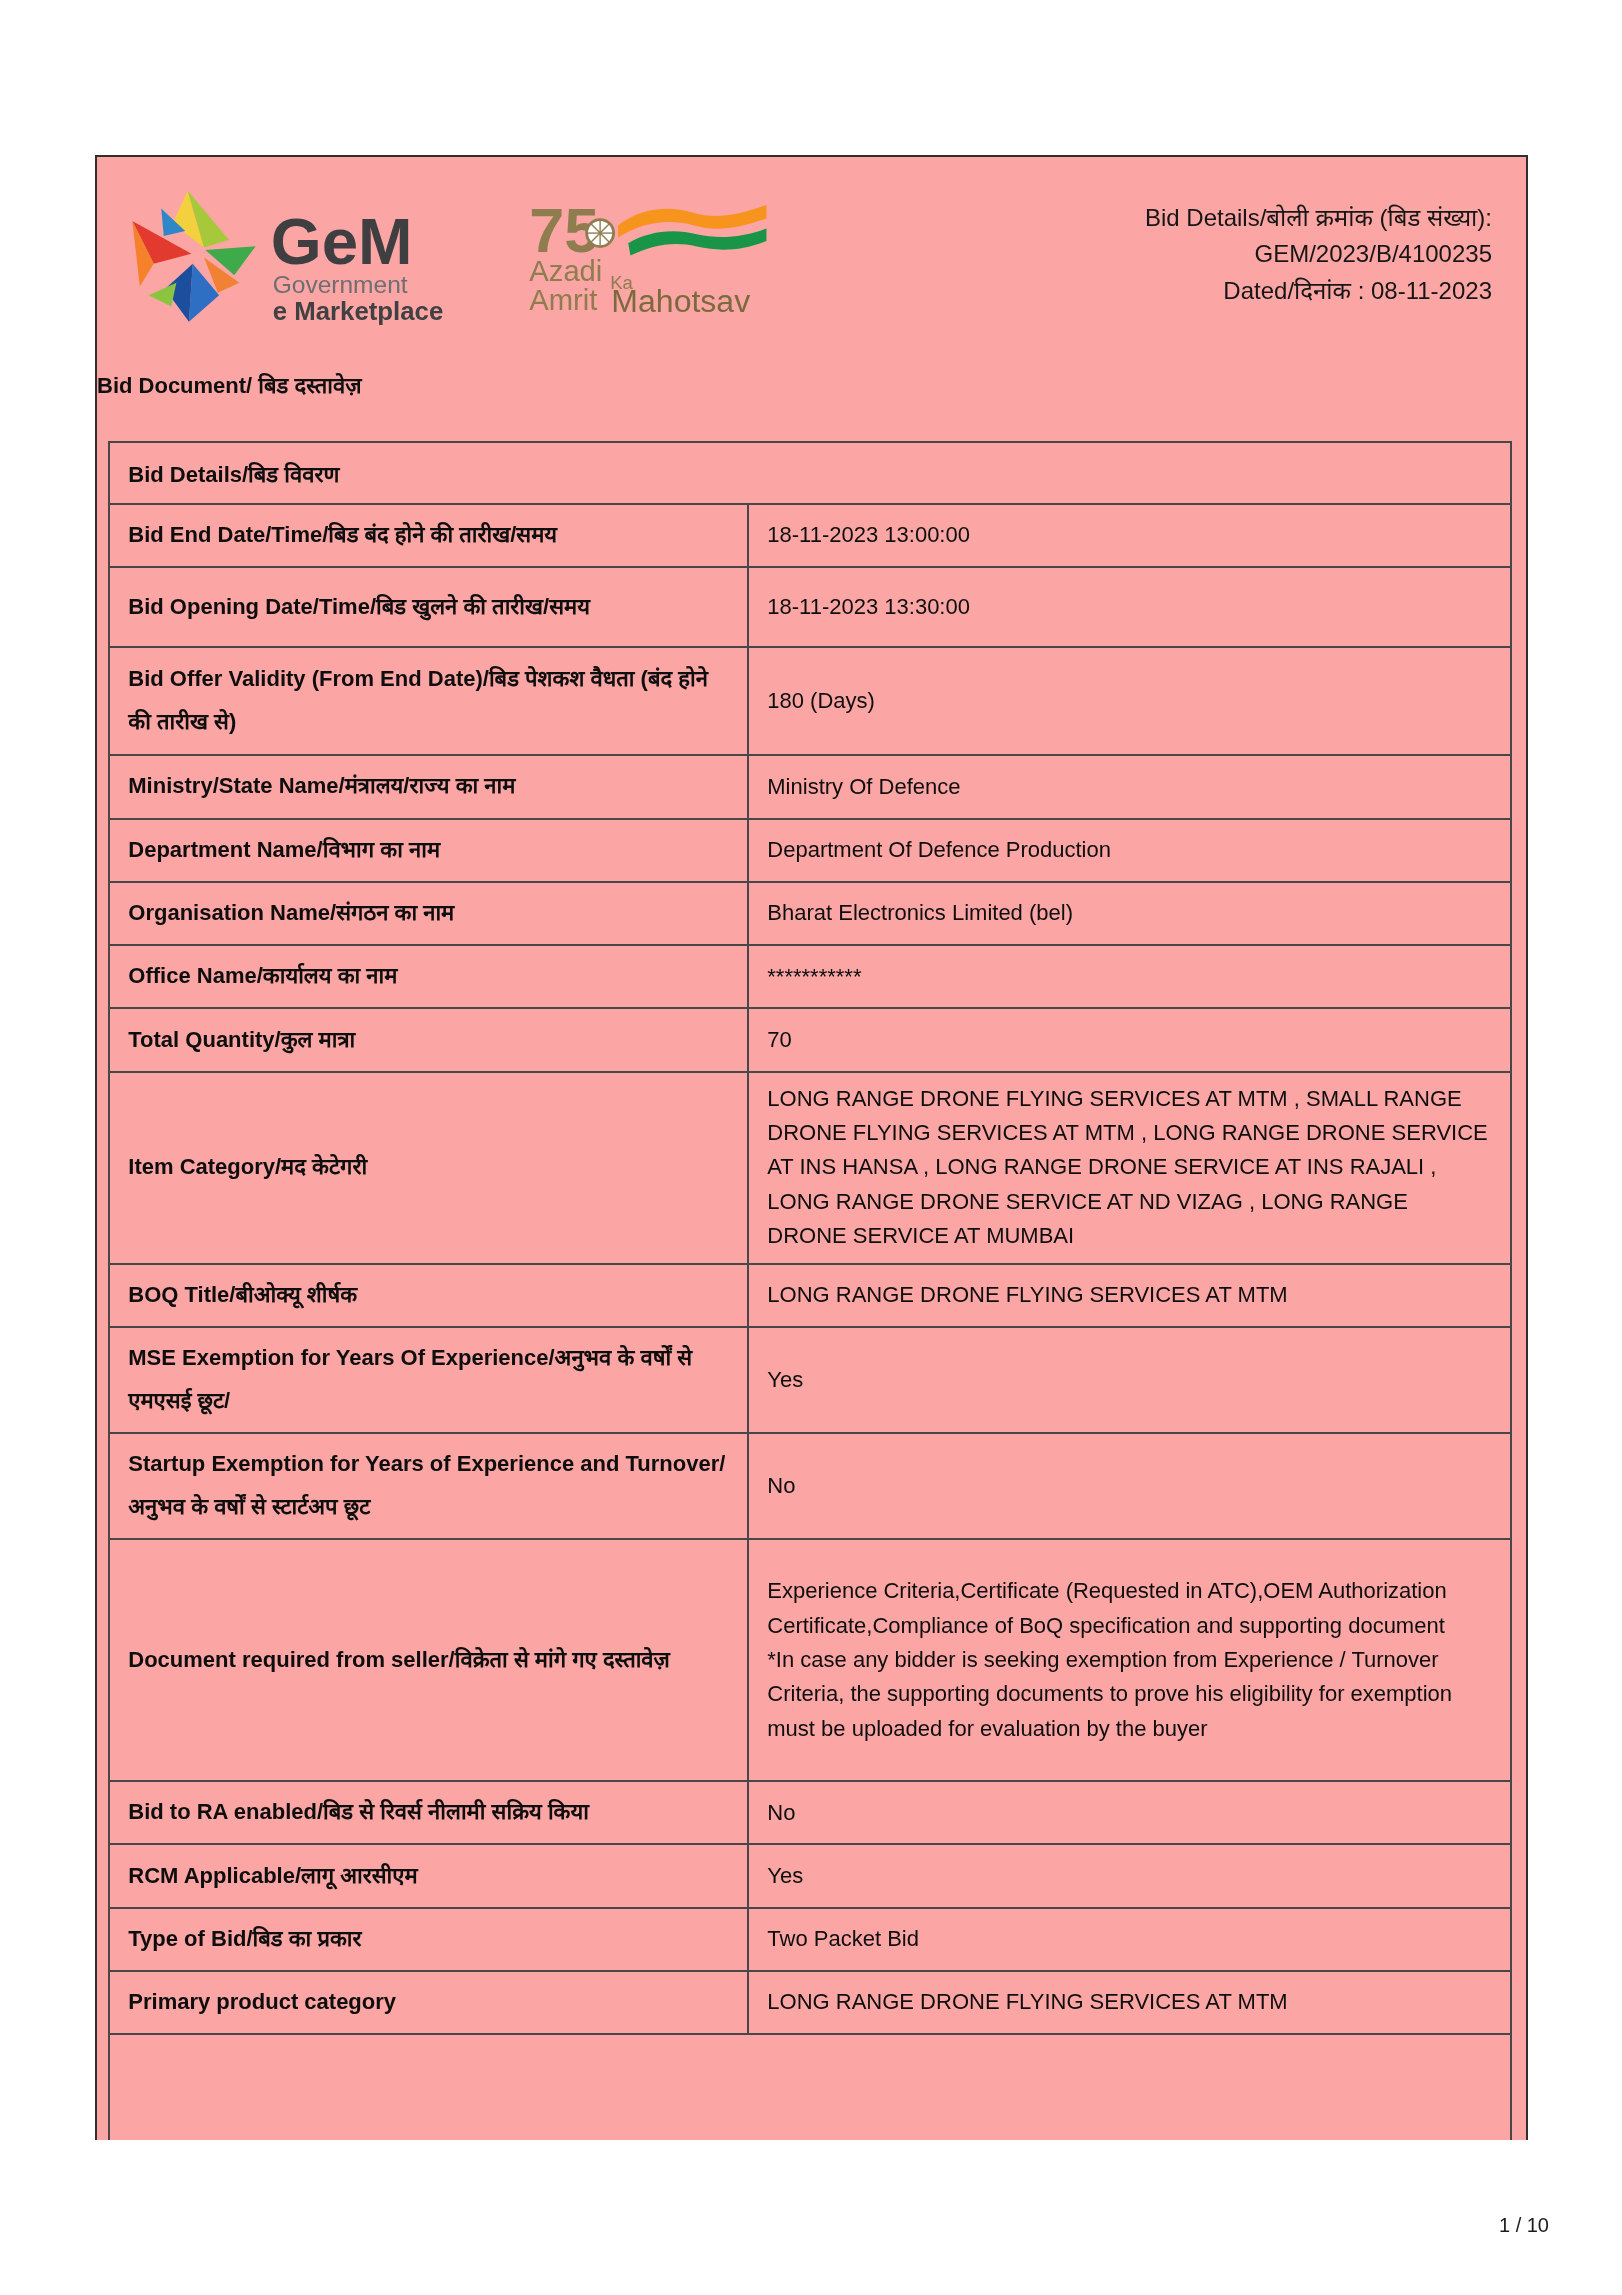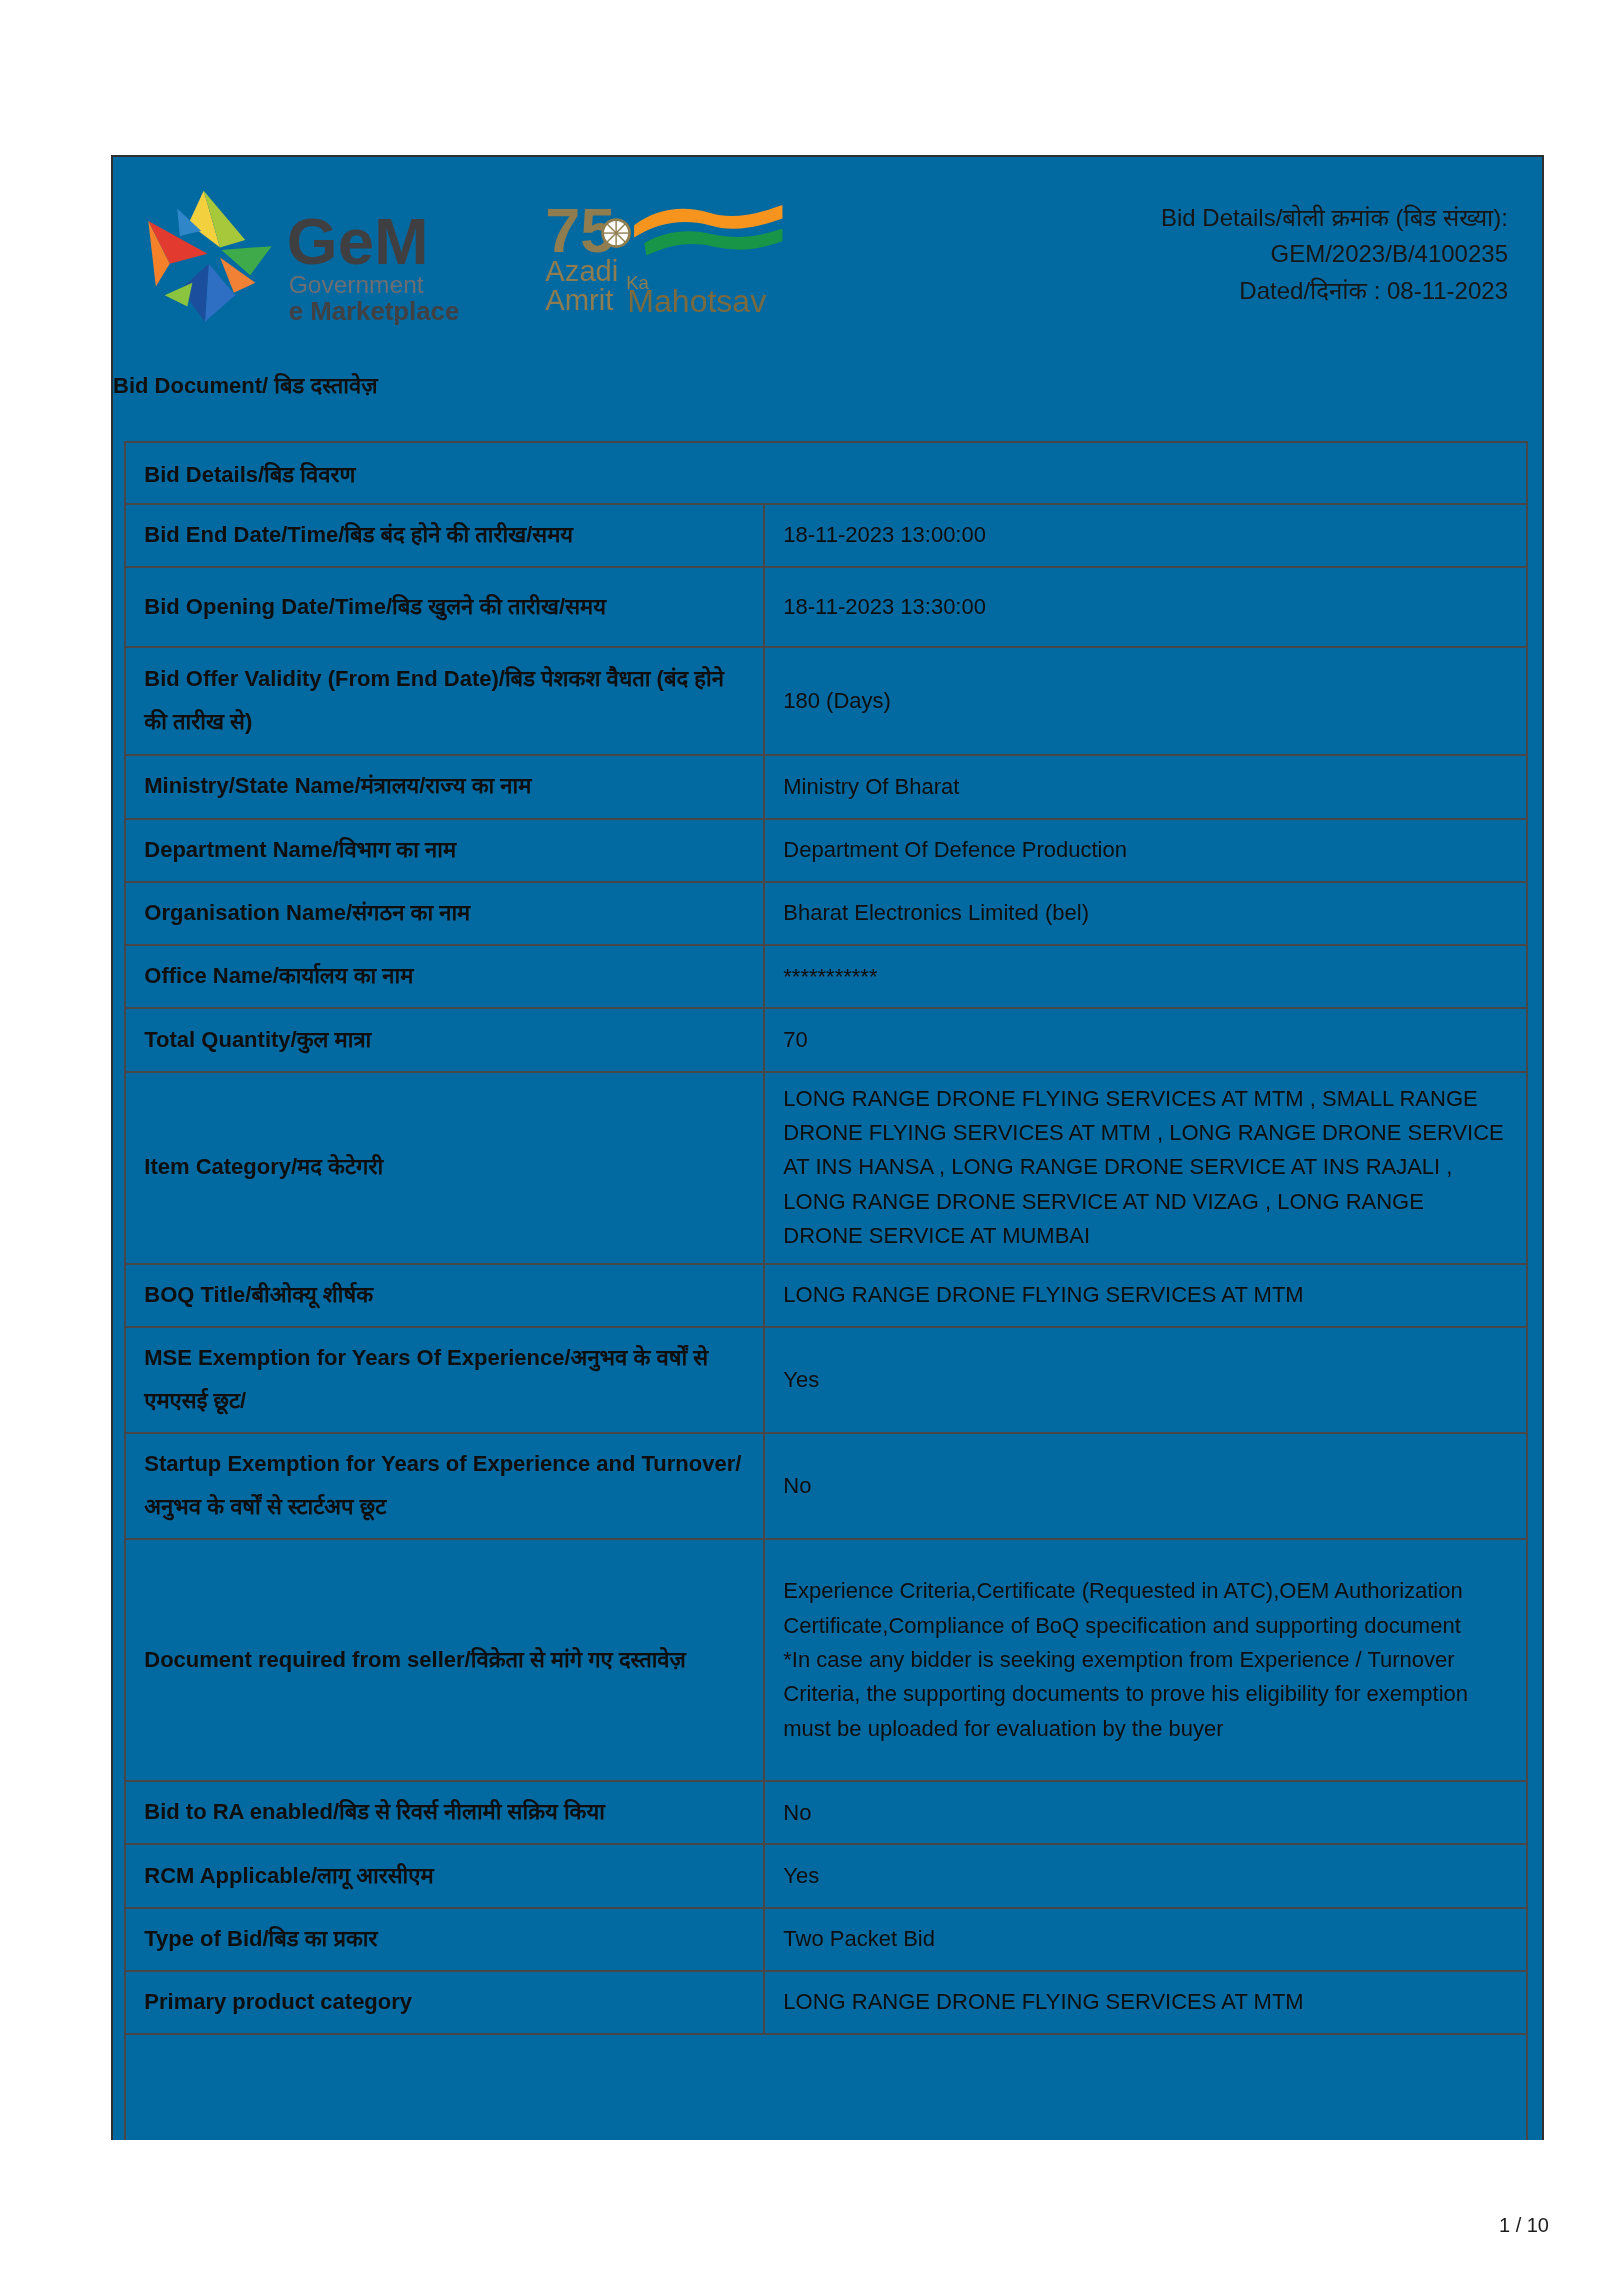--- a/index.html
+++ b/index.html
@@ -1,22 +1,22 @@
 <!DOCTYPE html>
 <html style="font-size:10.5px"><head>
 <meta charset="utf-8">
 <style>
   html,body { margin:0; padding:0; }
   body {
     width:1622px; height:2295px; background:#ffffff; position:relative;
     font-family:"Liberation Sans", sans-serif; color:#121212;
   }
   .frame {
-    position:absolute; left:111px; top:155px; width:1433px; height:1985px;
-    box-sizing:border-box; background:#0369a1; overflow:hidden;
+    position:absolute; left:95px; top:155px; width:1433px; height:1985px;
+    box-sizing:border-box; background:#fca5a5; overflow:hidden;
     border-top:2.6px solid #2f2f2f; border-left:2.6px solid #2f2f2f; border-right:2.6px solid #2f2f2f;
   }
   .header-row { display:flex; justify-content:space-between; align-items:flex-start; padding:30px 34px 0 30px; }
   .logos { display:flex; align-items:flex-start; gap:48px; }
   .gem-svg { width:353px; height:141px; }
   .azadi-svg { width:242px; height:118px; margin-top:9.2px; }
   .bid-meta { text-align:right; font-size:24px; line-height:1.52; padding-top:13px; color:#161616; }
   .doc-title { text-align:left; font-size:22px; font-weight:bold; margin-top:41px; color:#101010; }
   table.bid { border-collapse:collapse; table-layout:fixed; width:1402px; margin:42px 0 0 11px; }
   table.bid td, table.bid th {
@@ -98,21 +98,21 @@
     <tr style="height:80px">
       <td class="lbl">Bid Opening Date/Time/बिड खुलने की तारीख/समय</td>
       <td class="val">18-11-2023 13:30:00</td>
     </tr>
     <tr style="height:108px">
       <td class="lbl">Bid Offer Validity (From End Date)/बिड पेशकश वैधता (बंद होने की तारीख से)</td>
       <td class="val">180 (Days)</td>
     </tr>
     <tr style="height:63px">
       <td class="lbl">Ministry/State Name/मंत्रालय/राज्य का नाम</td>
-      <td class="val">Ministry Of Bharat</td>
+      <td class="val">Ministry Of Defence</td>
     </tr>
     <tr style="height:63px">
       <td class="lbl">Department Name/विभाग का नाम</td>
       <td class="val">Department Of Defence Production</td>
     </tr>
     <tr style="height:63px">
       <td class="lbl">Organisation Name/संगठन का नाम</td>
       <td class="val">Bharat Electronics Limited (bel)</td>
     </tr>
     <tr style="height:63px">

